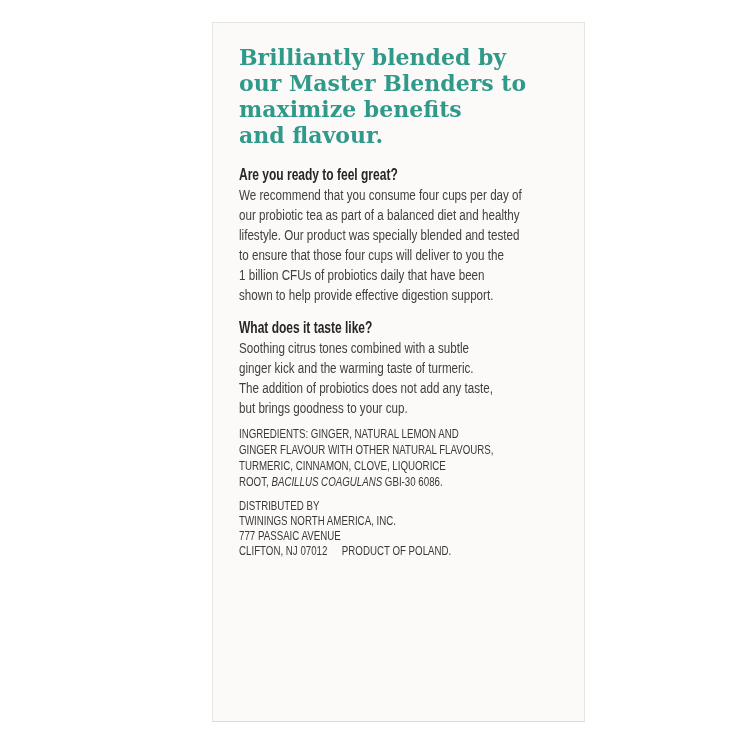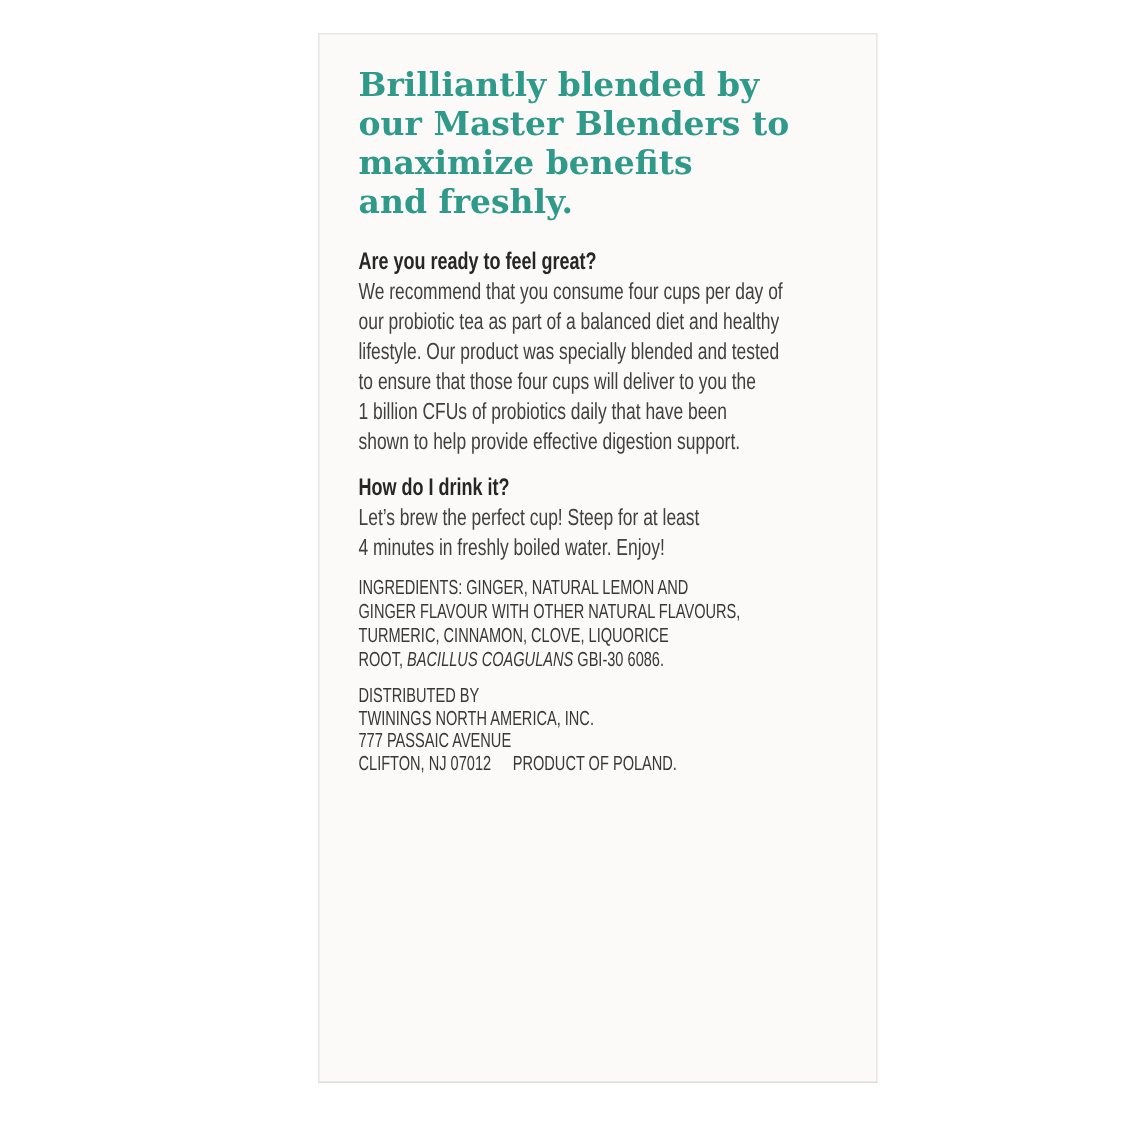--- a/index.html
+++ b/index.html
@@ -94,39 +94,41 @@
 </style>
 </head>
 <body>
 
 <div class="page">
   <div class="panel">
 
     <h1 class="headline">Brilliantly blended by
 our Master Blenders to
 maximize benefits
-and freshly.</h1>
+and flavour.</h1>
 
 
     <section class="sec-2">
       <h2 class="sec-heading">Are you ready to feel great?</h2>
       <p class="sec-body">We recommend that you consume four cups per day of
 our probiotic tea as part of a balanced diet and healthy
 lifestyle. Our product was specially blended and tested
 to ensure that those four cups will deliver to you the
 1 billion CFUs of probiotics daily that have been
 shown to help provide effective digestion support.</p>
     </section>
 
+    <section class="sec-3">
+      <h2 class="sec-heading">What does it taste like?</h2>
+      <p class="sec-body">Soothing citrus tones combined with a subtle
+ginger kick and the warming taste of turmeric.
+The addition of probiotics does not add any taste,
+but brings goodness to your cup.</p>
+    </section>
 
-    <section class="sec-4">
-      <h2 class="sec-heading">How do I drink it?</h2>
-      <p class="sec-body">Let’s brew the perfect cup! Steep for at least
-4 minutes in freshly boiled water. Enjoy!</p>
-    </section>
 
     <p class="ingredients"><span>INGREDIENTS: GINGER, NATURAL LEMON AND
 GINGER FLAVOUR WITH OTHER NATURAL FLAVOURS,
 TURMERIC, CINNAMON, CLOVE, LIQUORICE
 ROOT, </span><span class="italic">BACILLUS COAGULANS</span><span> GBI-30 6086.</span></p>
 
     <div class="distributor">
       <p class="dist-lines">DISTRIBUTED BY
 TWININGS NORTH AMERICA, INC.
 777 PASSAIC AVENUE</p>

